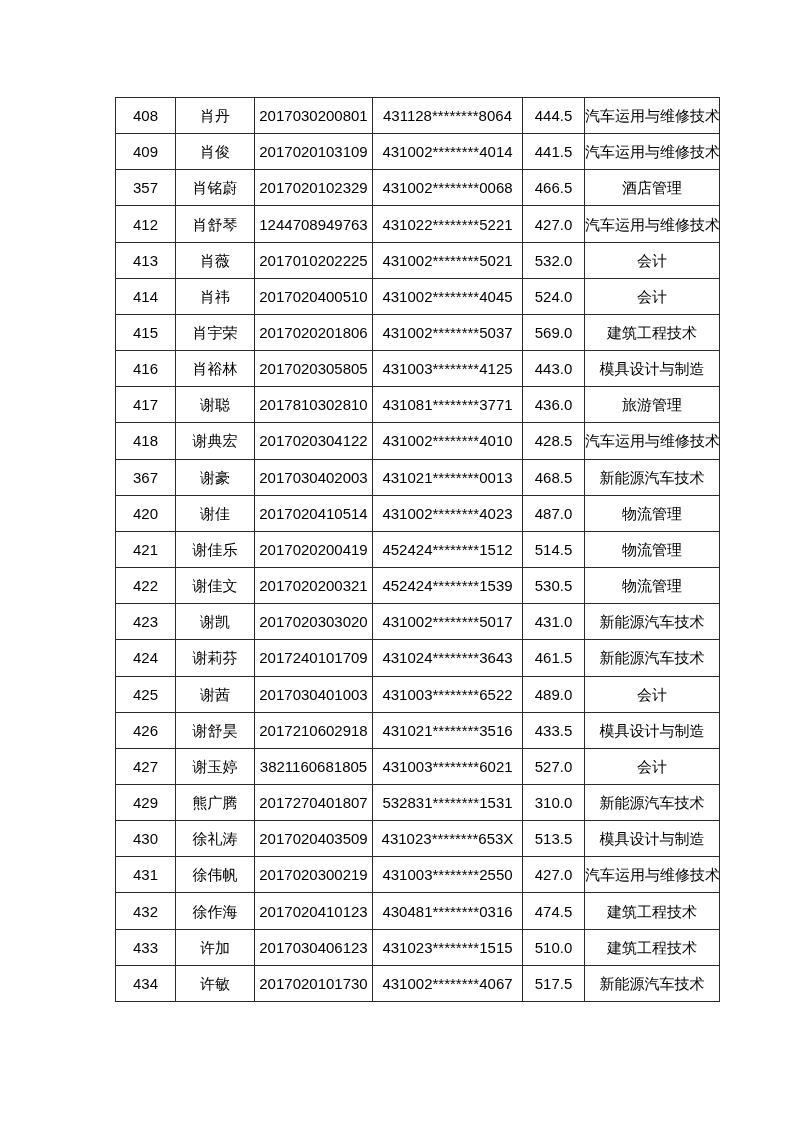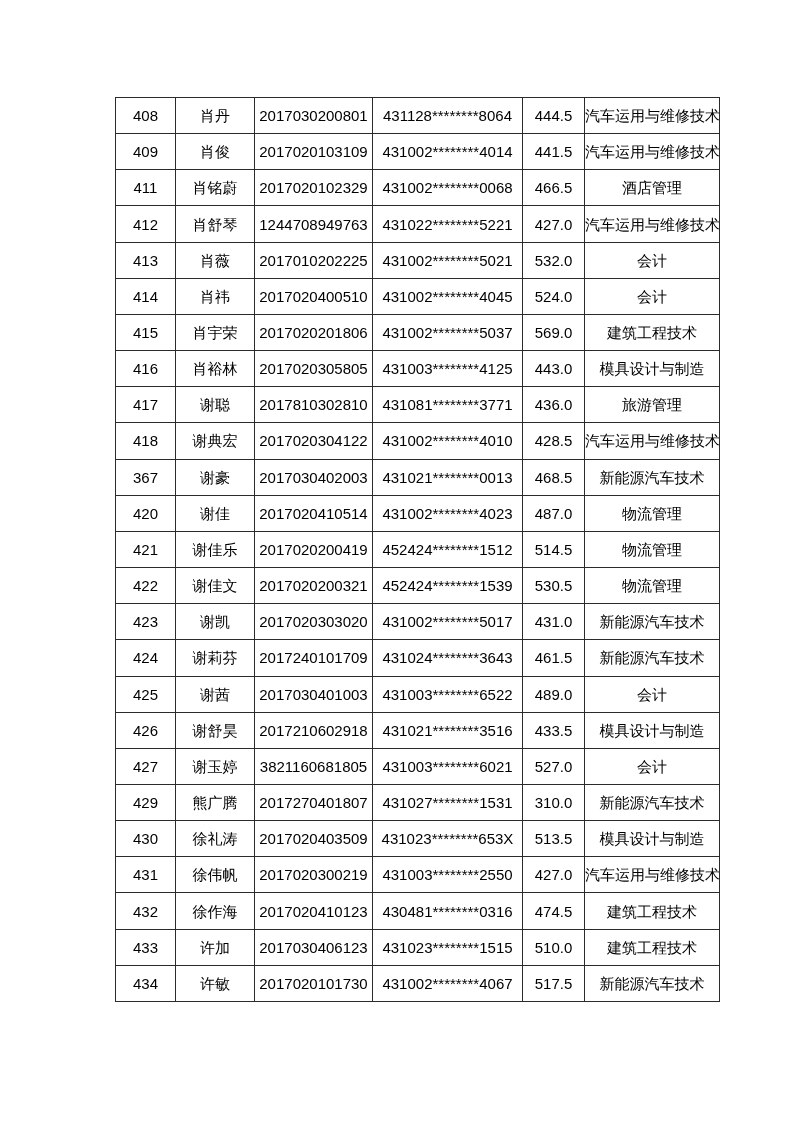--- a/index.html
+++ b/index.html
@@ -70,21 +70,21 @@
         </tr>
         <tr>
           <td>409</td>
           <td>肖俊</td>
           <td>2017020103109</td>
           <td>431002********4014</td>
           <td>441.5</td>
           <td>汽车运用与维修技术</td>
         </tr>
         <tr>
-          <td>411</td>
+          <td>357</td>
           <td>肖铭蔚</td>
           <td>2017020102329</td>
           <td>431002********0068</td>
           <td>466.5</td>
           <td>酒店管理</td>
         </tr>
         <tr>
           <td>412</td>
           <td>肖舒琴</td>
           <td>1244708949763</td>
@@ -209,21 +209,21 @@
           <td>谢玉婷</td>
           <td>3821160681805</td>
           <td>431003********6021</td>
           <td>527.0</td>
           <td>会计</td>
         </tr>
         <tr>
           <td>429</td>
           <td>熊广腾</td>
           <td>2017270401807</td>
-          <td>431027********1531</td>
+          <td>532831********1531</td>
           <td>310.0</td>
           <td>新能源汽车技术</td>
         </tr>
         <tr>
           <td>430</td>
           <td>徐礼涛</td>
           <td>2017020403509</td>
           <td>431023********653X</td>
           <td>513.5</td>
           <td>模具设计与制造</td>

